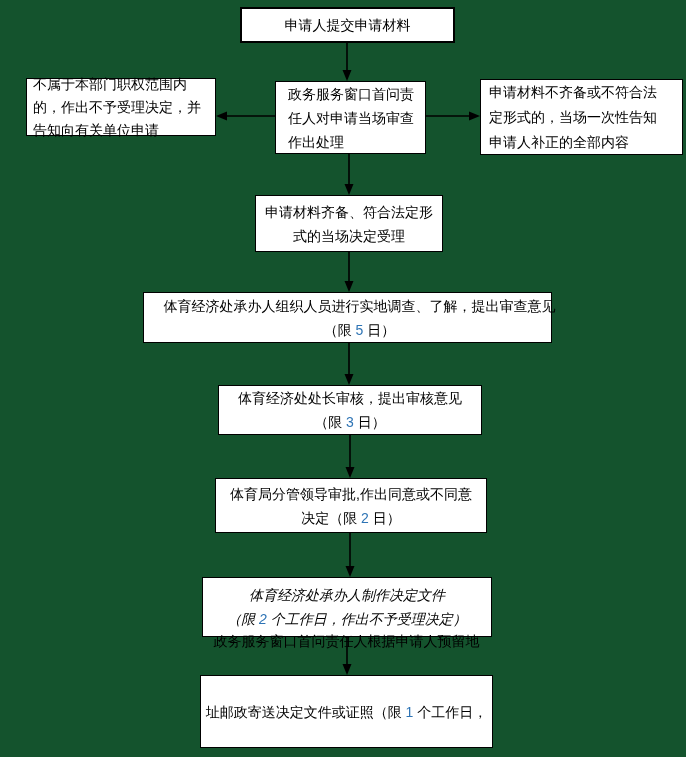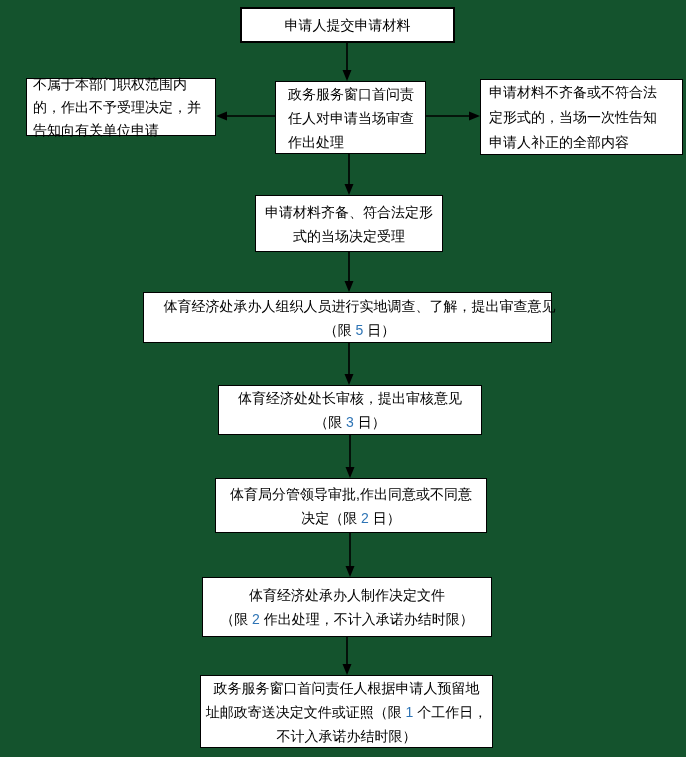--- a/index.html
+++ b/index.html
@@ -18,22 +18,22 @@
   .num { color:var(--hl, #2e74b5); }
 
   .b-submit  { left:240px; top:7px;  width:215px; height:36px; border-width:2px; }
   .b-window  { left:275px; top:81px; width:151px; height:73px; padding-left:12px; }
   .b-notacc  { left:26px;  top:78px; width:190px; height:58px; padding-left:6px; line-height:23px; }
   .b-supp    { left:480px; top:79px; width:203px; height:76px; padding-left:8px; line-height:25px; }
   .b-accept  { left:255px; top:195px; width:188px; height:57px; }
   .b-invest  { left:143px; top:292px; width:409px; height:51px;padding-left:24px; }
   .b-chief   { left:218px; top:385px; width:264px; height:50px; }
   .b-leader  { left:215px; top:478px; width:272px; height:55px; }
-  .b-docmake { left:202px; top:577px; width:290px; height:60px; }
-  .b-mail    { left:200px; top:675px; width:293px; height:73px; }
+  .b-docmake { left:202px; top:577px; width:290px; height:60px;font-style:italic; }
+  .b-mail    { left:200px; top:675px; width:293px; height:73px;gap:47px; }
 </style>
 </head>
 <body>
 
 <div class="canvas">
 
   <svg class="arrows" viewBox="0 0 686 757" xmlns="http://www.w3.org/2000/svg">
     <g stroke="#000" stroke-width="1.6" fill="#000">
       <g>
         <line x1="347" y1="43" x2="347" y2="71"></line>
@@ -111,21 +111,21 @@
     <div class="line"><span>（限 </span><span class="num">3</span><span> 日）</span></div>
   </div>
 
   <div class="box center b-leader">
     <div class="line">体育局分管领导审批,作出同意或不同意</div>
     <div class="line"><span>决定（限 </span><span class="num">2</span><span> 日）</span></div>
   </div>
 
   <div class="box center b-docmake">
     <div class="line">体育经济处承办人制作决定文件</div>
-    <div class="line"><span>（限 </span><span class="num">2</span><span> 作出处理，不计入承诺办结时限）</span></div>
+    <div class="line"><span>（限 </span><span class="num">2</span><span> 个工作日，作出不予受理决定）</span></div>
   </div>
 
   <div class="box center b-mail">
     <div class="line">政务服务窗口首问责任人根据申请人预留地</div>
     <div class="line"><span>址邮政寄送决定文件或证照（限 </span><span class="num">1</span><span> 个工作日，</span></div>
     <div class="line">不计入承诺办结时限）</div>
   </div>
 
 </div>
 

